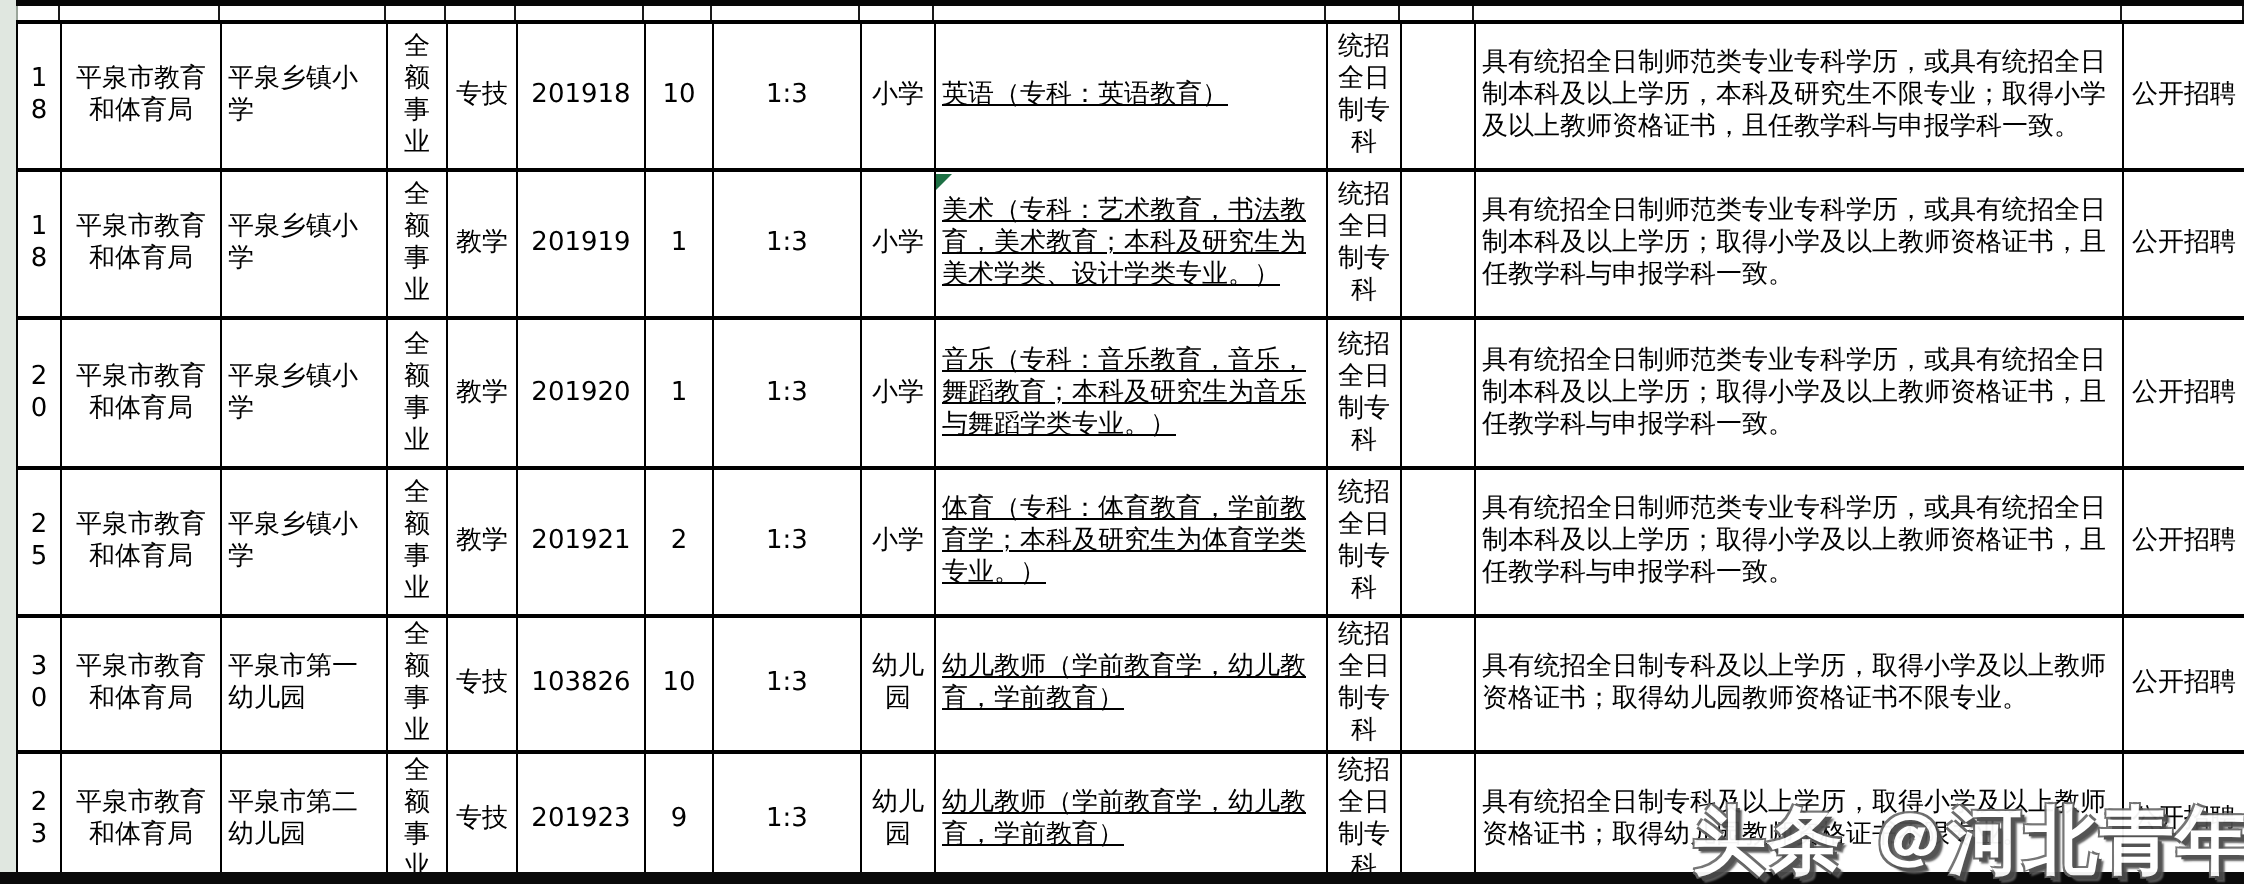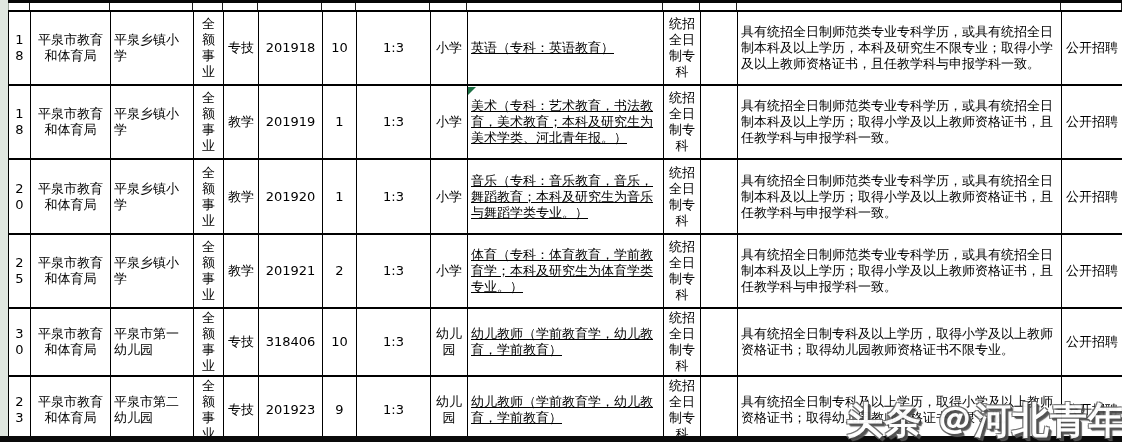--- a/index.html
+++ b/index.html
@@ -127,21 +127,21 @@
         <tr style="height: 74px;">
           <td class="c-center col-seq">18</td>
           <td class="c-center col-department">平泉市教育和体育局</td>
           <td class="c-left col-unit">平泉乡镇小学</td>
           <td class="c-center col-funding">全额事业</td>
           <td class="c-center col-post_type">教学</td>
           <td class="c-center col-code">201919</td>
           <td class="c-center col-count">1</td>
           <td class="c-center col-ratio">1:3</td>
           <td class="c-center col-level">小学</td>
-          <td class="c-left col-subject">美术（专科：艺术教育，书法教育，美术教育；本科及研究生为美术学类、河北青年报。）</td>
+          <td class="c-left col-subject">美术（专科：艺术教育，书法教育，美术教育；本科及研究生为美术学类、设计学类专业。）</td>
           <td class="c-center col-education">统招全日制专科</td>
           <td class="c-center col-spacer"></td>
           <td class="c-left col-requirements">具有统招全日制师范类专业专科学历，或具有统招全日制本科及以上学历；取得小学及以上教师资格证书，且任教学科与申报学科一致。</td>
           <td class="c-center col-method">公开招聘</td>
         </tr>
         <tr style="height: 75px;">
           <td class="c-center col-seq">20</td>
           <td class="c-center col-department">平泉市教育和体育局</td>
           <td class="c-left col-unit">平泉乡镇小学</td>
           <td class="c-center col-funding">全额事业</td>
@@ -171,21 +171,21 @@
           <td class="c-center col-spacer"></td>
           <td class="c-left col-requirements">具有统招全日制师范类专业专科学历，或具有统招全日制本科及以上学历；取得小学及以上教师资格证书，且任教学科与申报学科一致。</td>
           <td class="c-center col-method">公开招聘</td>
         </tr>
         <tr style="height: 65px;">
           <td class="c-center col-seq">30</td>
           <td class="c-center col-department">平泉市教育和体育局</td>
           <td class="c-left col-unit">平泉市第一幼儿园</td>
           <td class="c-center col-funding">全额事业</td>
           <td class="c-center col-post_type">专技</td>
-          <td class="c-center col-code">318406</td>
+          <td class="c-center col-code">103826</td>
           <td class="c-center col-count">10</td>
           <td class="c-center col-ratio">1:3</td>
           <td class="c-center col-level">幼儿园</td>
           <td class="c-left col-subject">幼儿教师（学前教育学，幼儿教育，学前教育）</td>
           <td class="c-center col-education">统招全日制专科</td>
           <td class="c-center col-spacer"></td>
           <td class="c-left col-requirements">具有统招全日制专科及以上学历，取得小学及以上教师资格证书；取得幼儿园教师资格证书不限专业。</td>
           <td class="c-center col-method">公开招聘</td>
         </tr>
         <tr style="height: 64px;">

